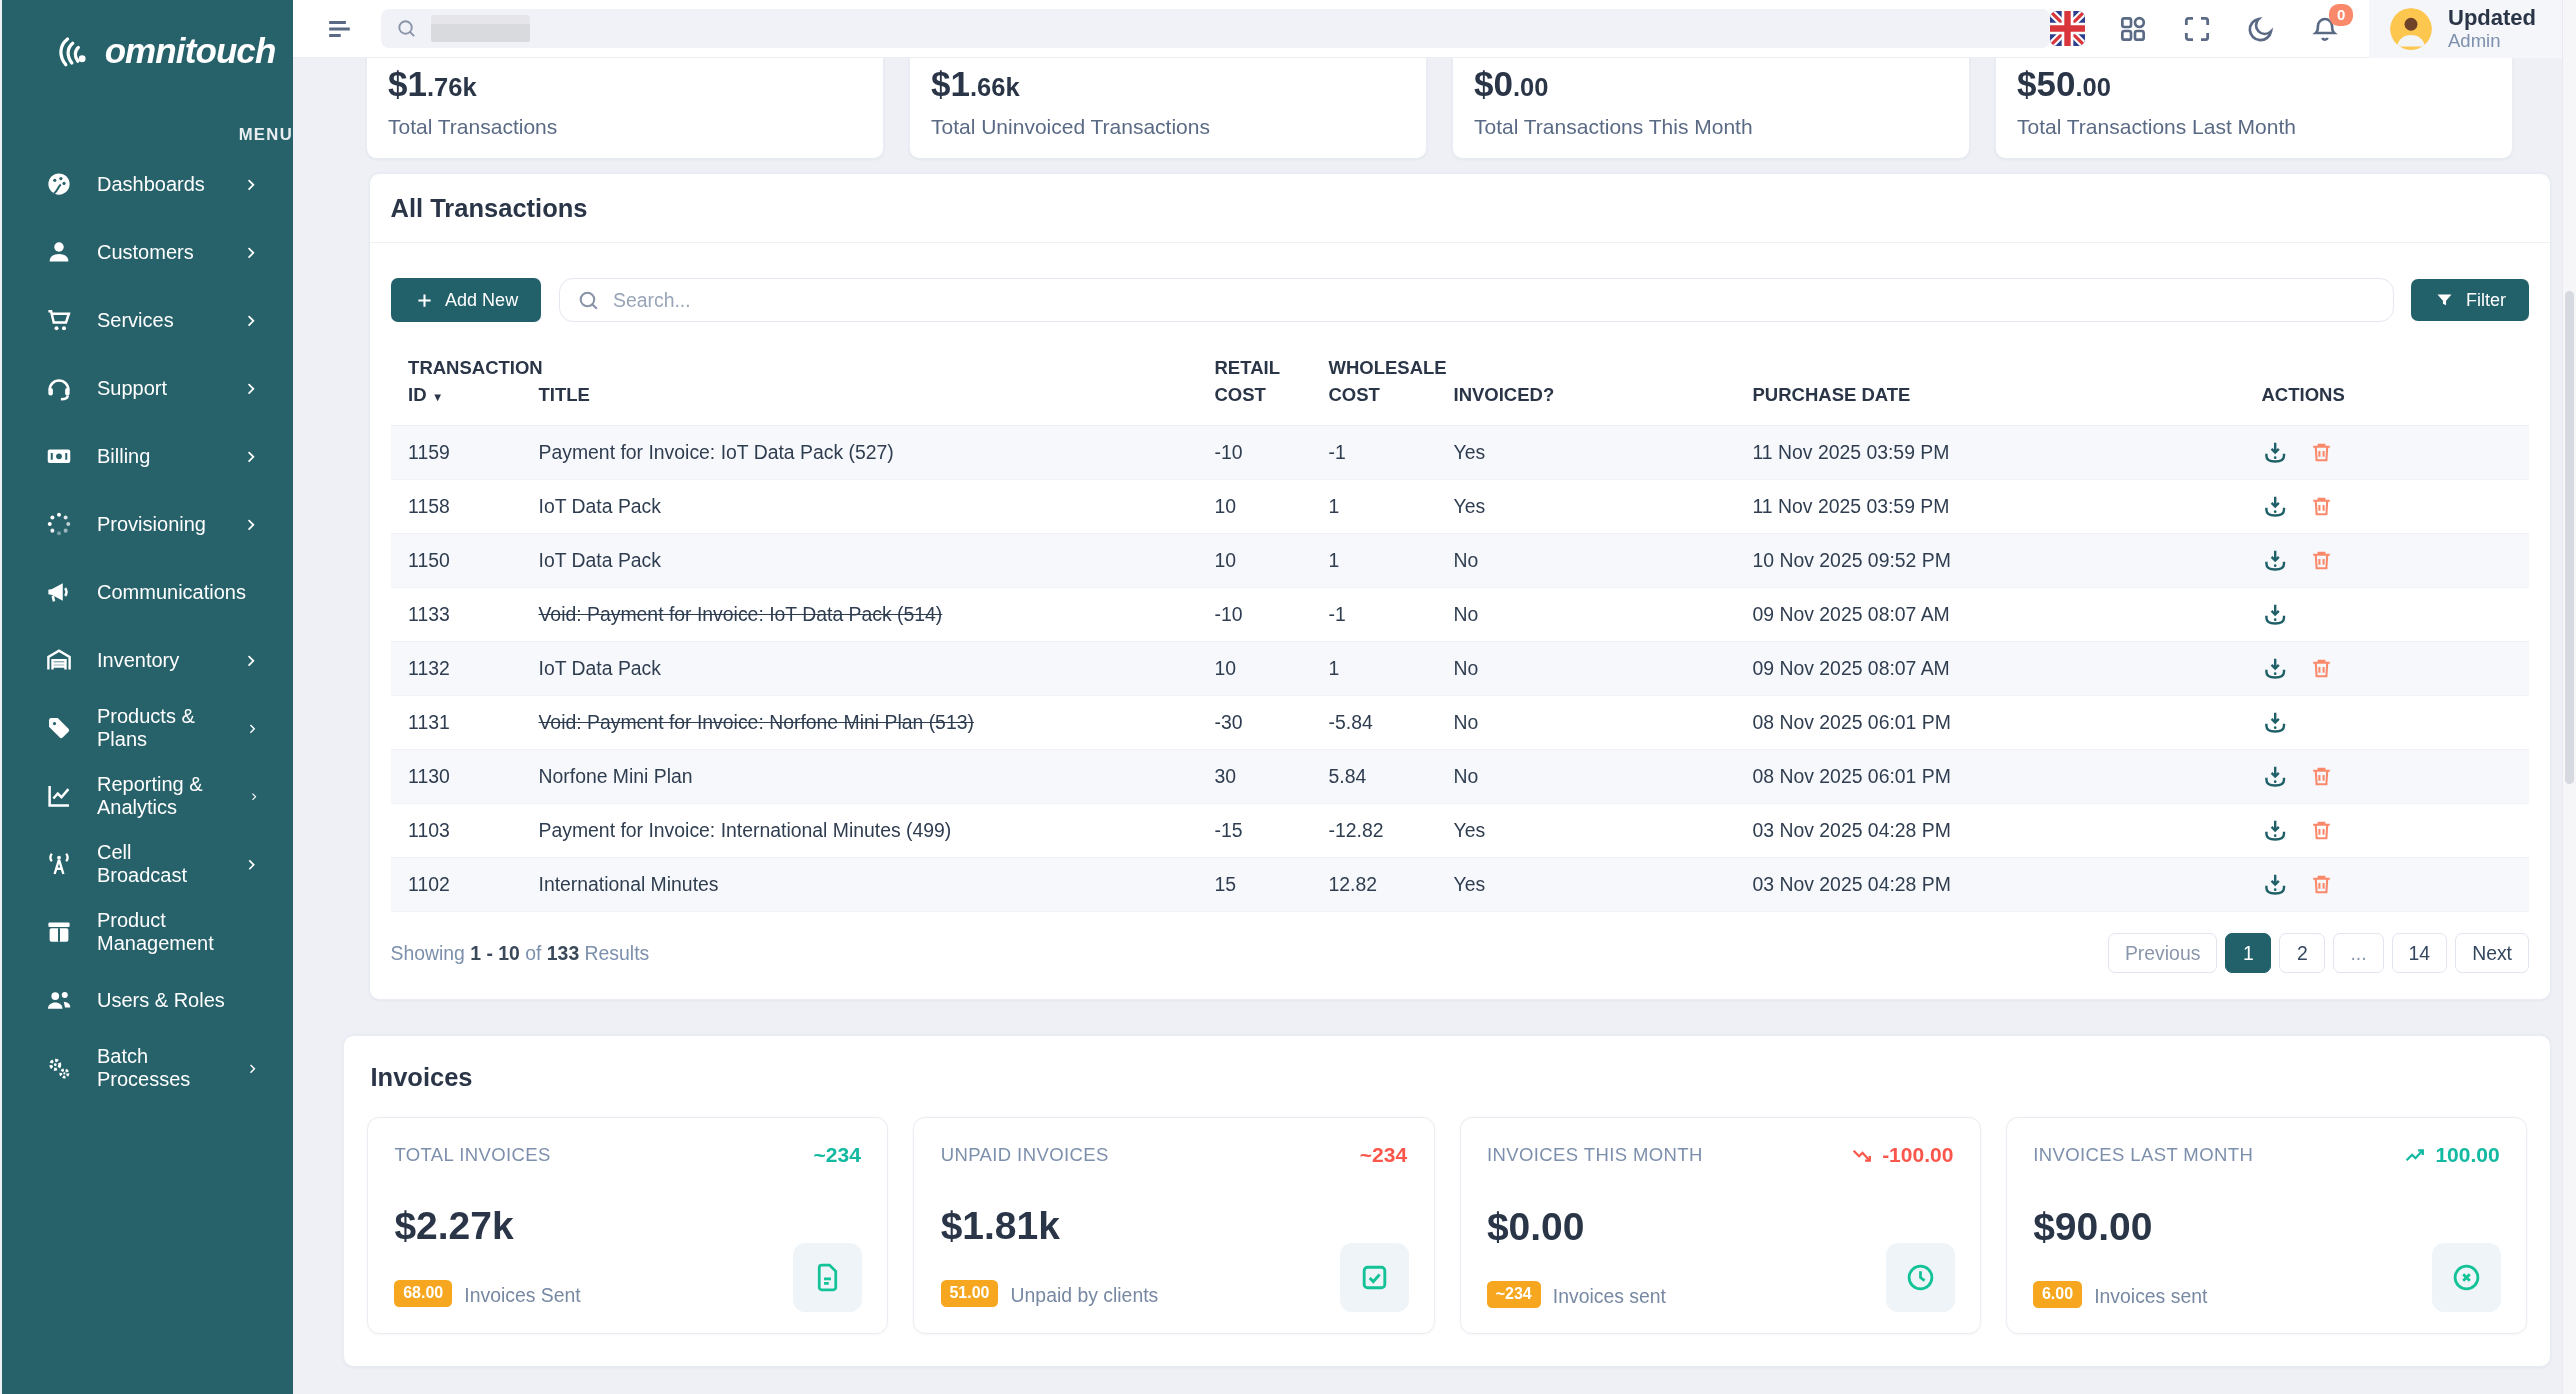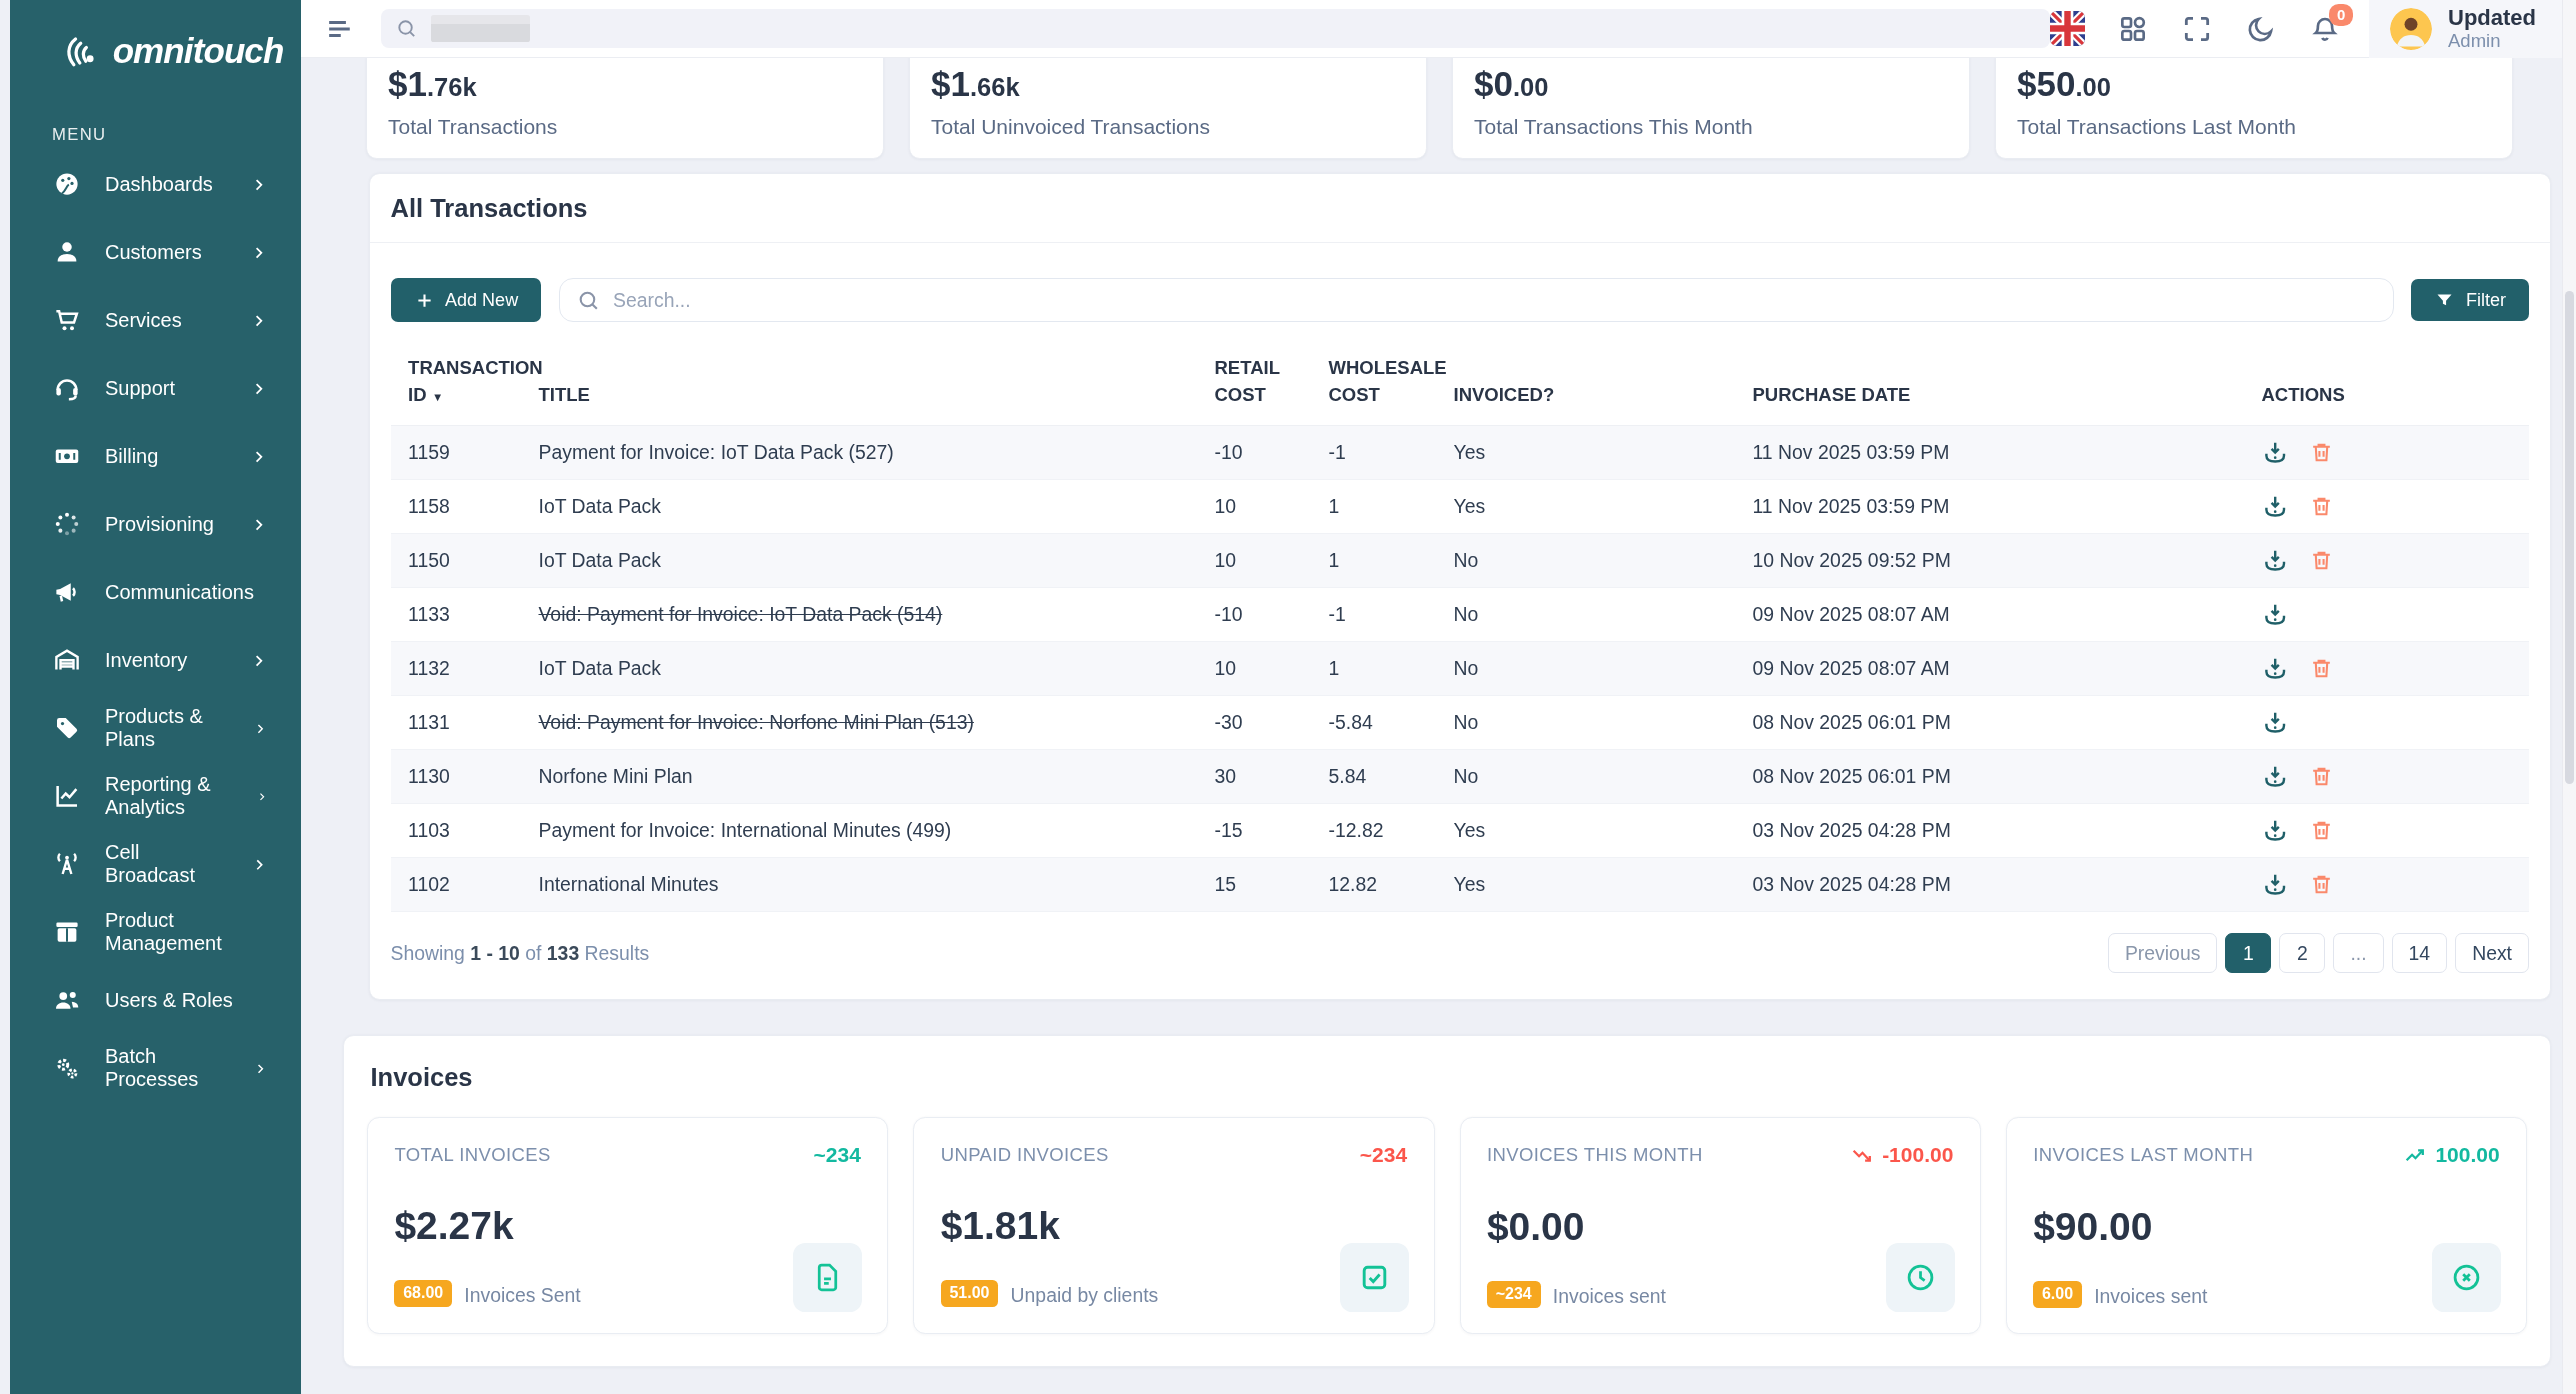--- a/index.html
+++ b/index.html
@@ -3,24 +3,24 @@
 <meta charset="utf-8">
 <style>
   * { margin:0; padding:0; box-sizing:border-box; }
   html,body { width:2576px; height:1395px; overflow:hidden; }
   body { font-family:"Liberation Sans", sans-serif; background:#eef0f6; color:#2a3547;
          --sb:#27616a; --teal:#22606a; --green:#13b9a0; --red:#fb564b; --badge:#f6a71f;
          --icgreen:#13c296; --del:#fa896b; --gray:#5a6a85; --lgray:#7c8fac; }
   svg { display:block; }
 
   
-  .sidebar { position:fixed; left:10px; top:0; width:291px; height:1395px; background:var(--sb); z-index:30; }
+  .sidebar { position:fixed; left:2px; top:0; width:291px; height:1395px; background:var(--sb); z-index:30; }
   .logo { display:flex; align-items:center; gap:8.8px; padding:28px 17.6px 0 51px; color:#fff; }
   .logo-text { font-size:35px; font-weight:700; letter-spacing:-0.9px; font-style:italic; }
-  .menu-label { margin:51px 0 5.3px 42px; color:rgba(255,255,255,.9); font-size:16.7px; font-weight:400; letter-spacing:1.3px; }
+  .menu-label { margin:51px 0 5.3px 42px; color:rgba(255,255,255,.9); font-size:16.7px; font-weight:700; letter-spacing:1.3px;text-align:right; }
   .nav { padding:0 26.4px 0 35px; }
   .nav-item { height:68px; display:flex; align-items:center; gap:23px; color:#fff; font-size:20px; cursor:pointer; border-radius:8.8px; padding:0 7px; }
   .s-ic { width:30px; height:30px; color:#fff; flex:0 0 auto; }
   .chev { margin-left:auto; width:17.6px; height:17.6px; color:#fff; }
 
   
   .topbar { position:fixed; left:291px; right:0; top:0; height:58px; background:#fff; border-bottom:0.9px solid #ebedf2; display:flex; align-items:center; padding-left:33px; z-index:20; }
   .h-ic { width:32px; height:32px; color:#5a6a85; cursor:pointer; }
   .h-search { margin-left:26.4px; width:1726px; height:39px; background:#f1f2f8; border-radius:8px; display:flex; align-items:center; padding:0 14px; gap:12.3px; }
   .h-search .s-glyph { width:23px; height:23px; color:#8a94a8; }

